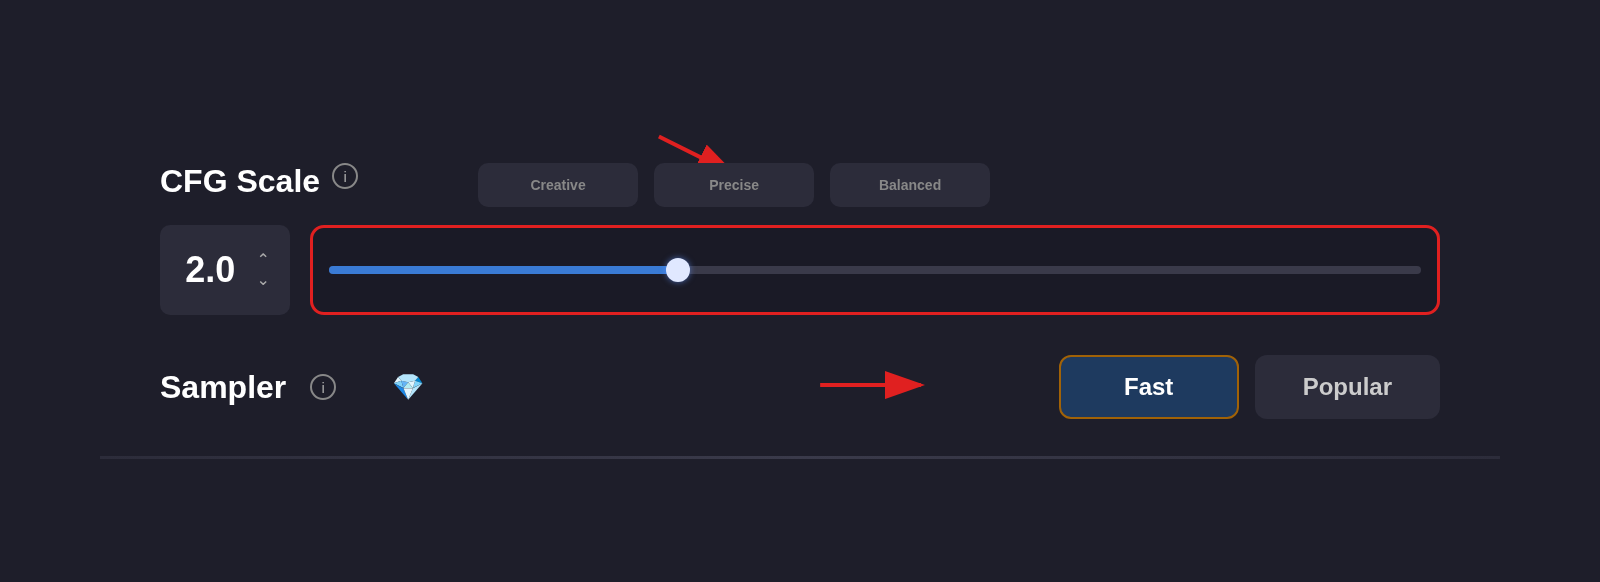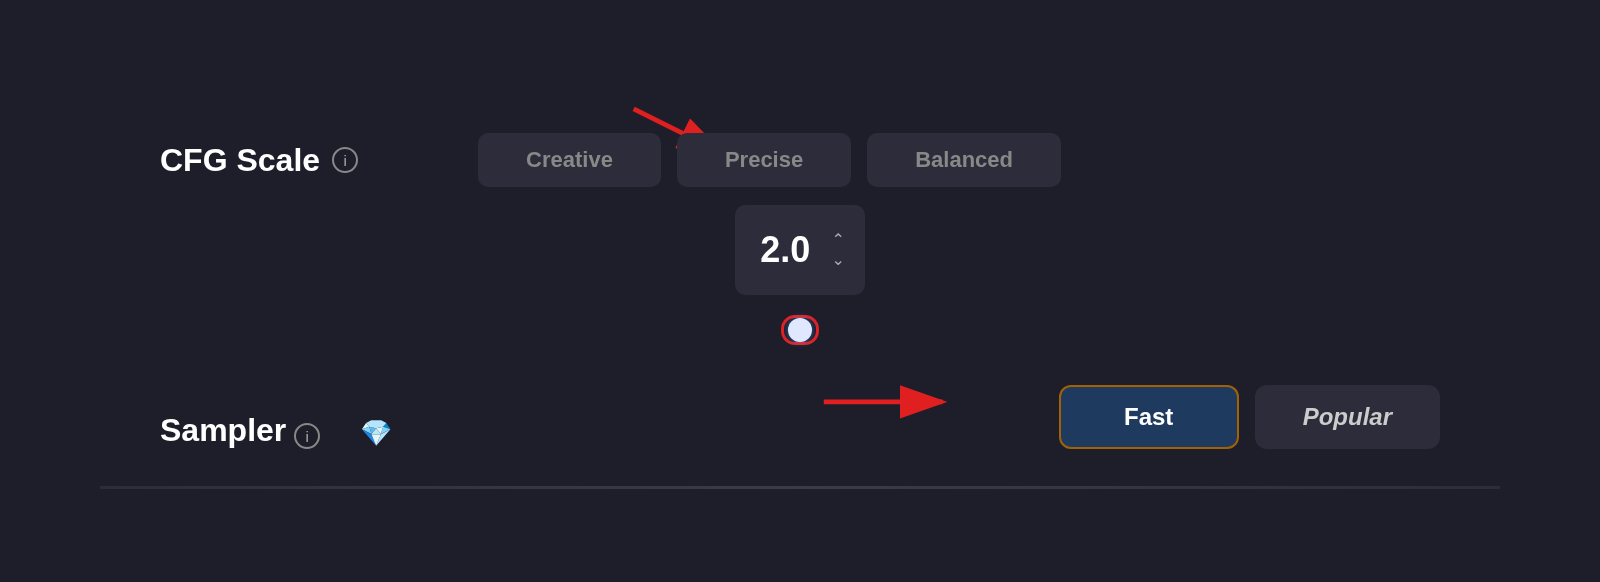--- a/index.html
+++ b/index.html
@@ -18,21 +18,20 @@
     .container {
       background-color: #1e1e2a;
       width: 1400px;
       padding: 40px 60px;
       position: relative;
     }
 
     
     .cfg-header {
       display: flex;
-      align-items: center;
       margin-bottom: 18px;
       position: relative;
     }
 
     .cfg-label {
       font-size: 32px;
       font-weight: 700;
       color: #ffffff;
       margin-right: 12px;
     }
@@ -55,34 +54,33 @@
       display: flex;
       gap: 16px;
       margin-left: 80px;
     }
 
     .preset-btn {
       background-color: #2c2c3a;
       border: none;
       border-radius: 10px;
       color: #888;
-      font-size: 22px;
+      font-size: 14px;
       font-weight: 600;
       padding: 14px 48px;
       cursor: pointer;
       min-width: 160px;
     }
 
     
     .slider-row {
       display: flex;
       align-items: center;
       gap: 20px;
       margin-bottom: 40px;
-      flex-direction: column;
     }
 
     .number-input-box {
       background-color: #2c2c3a;
       border-radius: 10px;
       display: flex;
       align-items: center;
       padding: 8px 16px;
       min-width: 130px;
       height: 90px;
@@ -172,21 +170,22 @@
       position: absolute;
       top: 0;
       left: 0;
       cursor: pointer;
       opacity: 0;
     }
 
     
     .sampler-row {
       display: flex;
-      align-items: flex-end;
+      align-items: center;
+      gap: 16px;
       position: relative;
     }
 
     .sampler-label {
       font-size: 32px;
       font-weight: 700;
       color: #ffffff;
       margin-right: 8px;
     }
 
@@ -215,21 +214,20 @@
     .popular-btn {
       background-color: #2c2c3a;
       border: none;
       border-radius: 12px;
       color: #cccccc;
       font-size: 24px;
       font-weight: 600;
       padding: 16px 48px;
       cursor: pointer;
       min-width: 180px;
-      font-style: italic;
     }
 
     
     .annotation-arrows {
       position: absolute;
       top: 0;
       left: 0;
       width: 100%;
       height: 100%;
       pointer-events: none;

